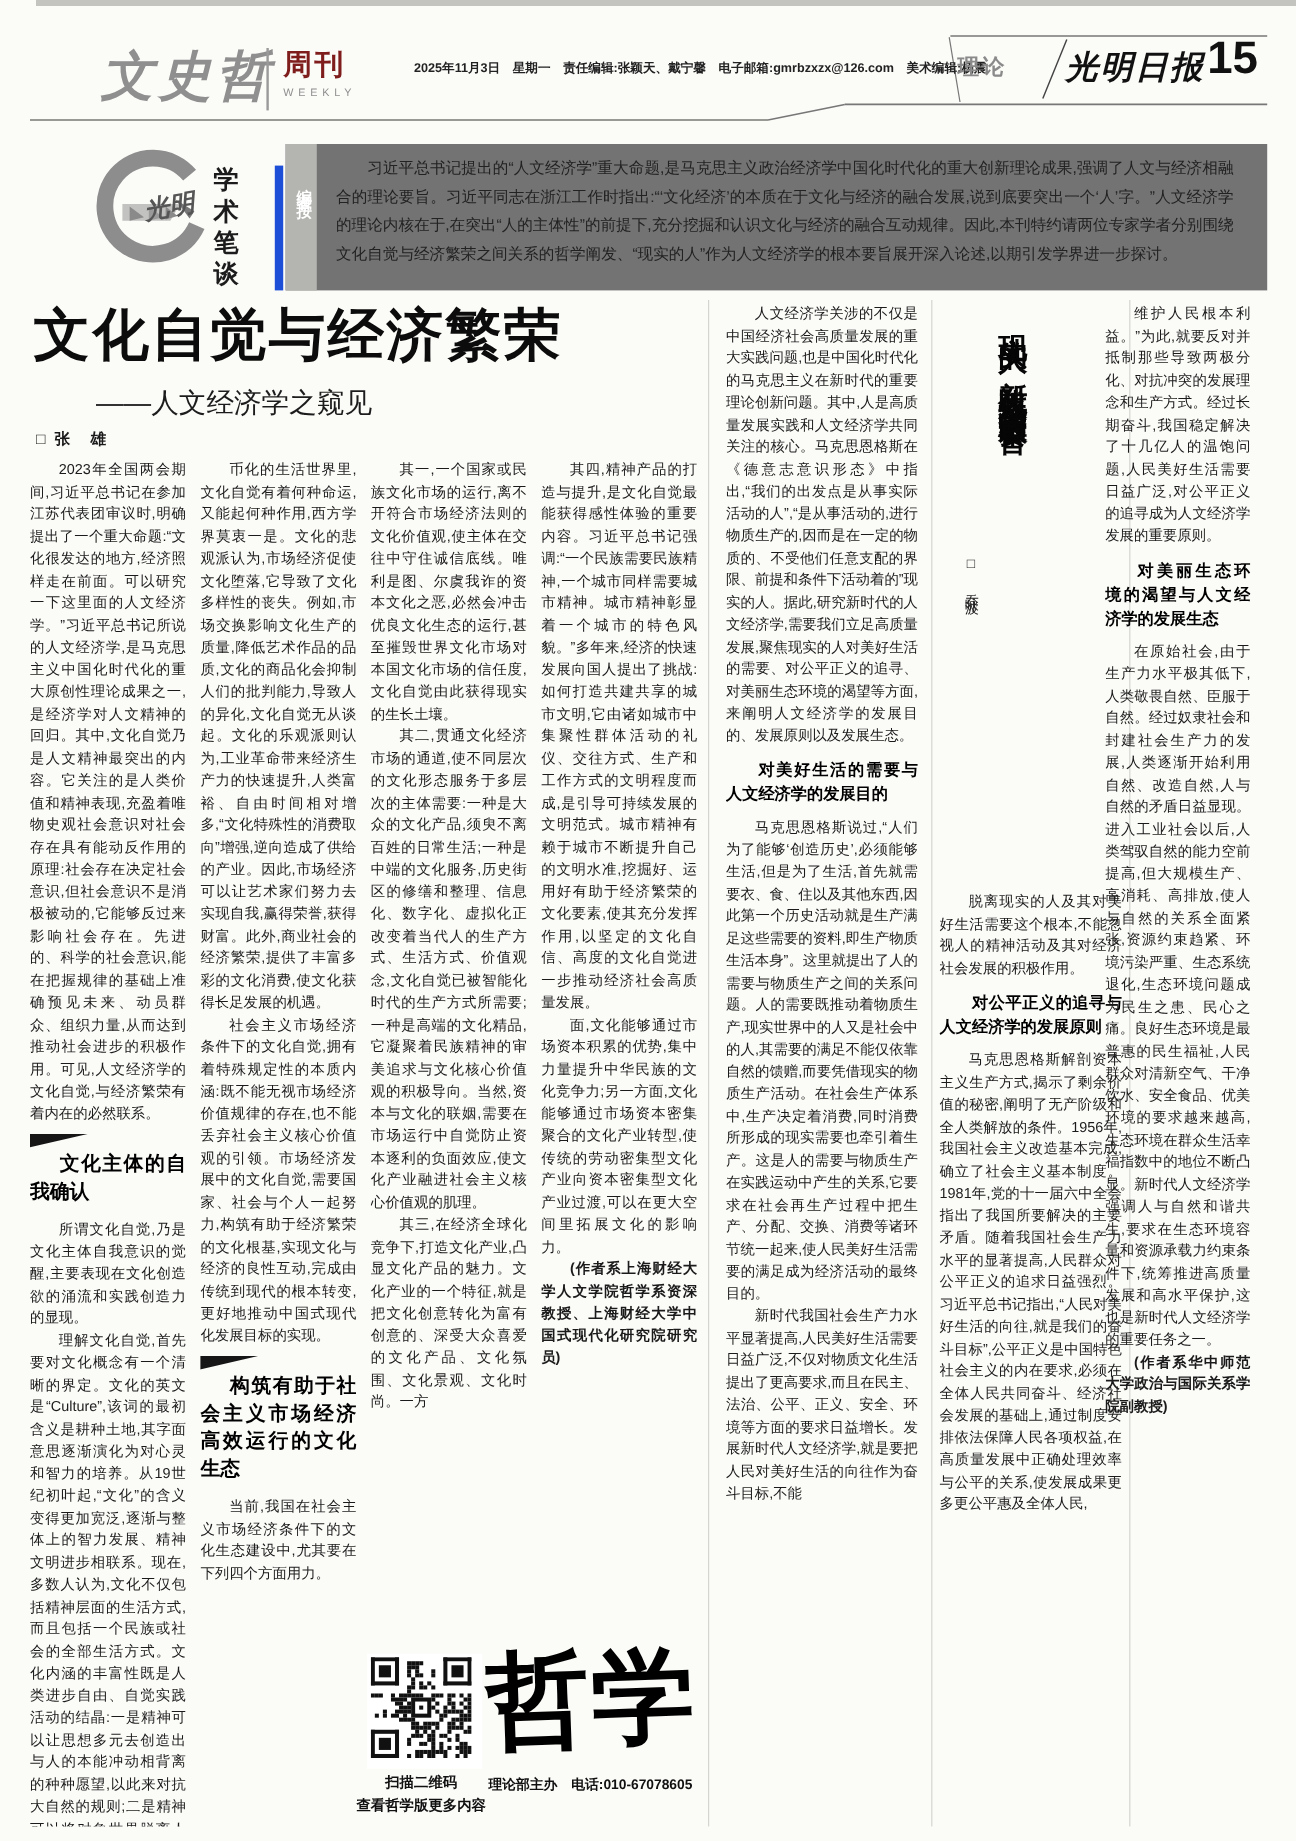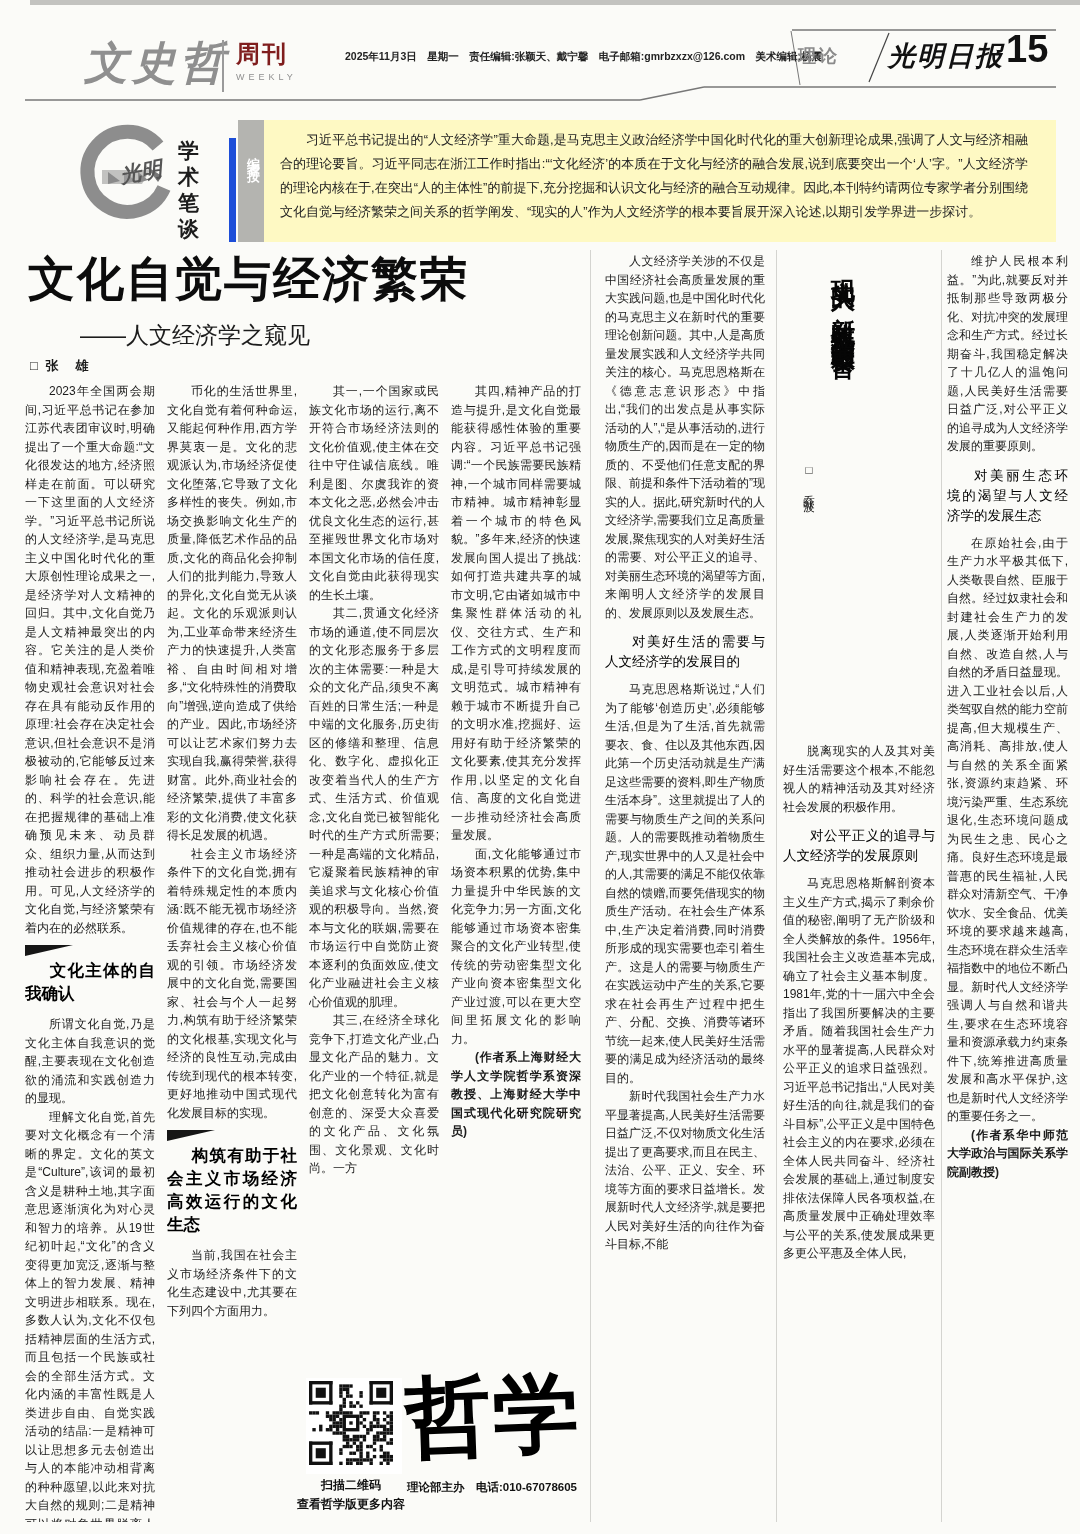--- a/index.html
+++ b/index.html
@@ -20,47 +20,47 @@
   .mh-section{left:798px;top:44px;font-size:18px;color:#8a8a8a;font-weight:900;letter-spacing:3px;}
   .mh-paper{left:888px;top:38px;font-family:"DejaVu Serif",serif;font-style:italic;
     font-weight:700;font-size:27px;color:#111;letter-spacing:2px;}
   .mh-page{left:1006px;top:28px;font-size:38px;font-weight:bold;color:#111;}
   
   .an-logo{left:76px;top:124px;width:160px;height:112px;}
   .an-script{left:44px;top:34px;font-family:"DejaVu Serif",serif;font-style:italic;
     font-weight:bold;font-size:21px;color:#555;transform:rotate(-10deg);position:absolute;}
   .an-title{position:absolute;left:102px;top:14px;font-size:21px;font-weight:700;color:#1c1c1c;
     line-height:26px;letter-spacing:2px;border-right:7px solid #1d4ed8;padding-right:7px;}
-  .ed-box{left:238px;top:120px;width:818px;height:122px;background:#fef9c3;}
+  .ed-box{left:238px;top:120px;width:818px;height:122px;background:#737373;}
   .ed-strip{position:absolute;left:0;top:0;width:26px;height:122px;background:#b4b4b0;}
   .ed-strip span{position:absolute;left:6px;top:26px;writing-mode:vertical-rl;
     color:#fff;font-size:13px;font-weight:bold;letter-spacing:6px;}
   .ed-text{position:absolute;left:42px;top:8px;width:748px;font-size:13px;line-height:24px;
     text-align:justify;text-indent:2em;color:#222;}
   
   .a1-title{left:28px;top:248px;font-size:47px;font-weight:900;color:#0c0c0c;letter-spacing:2px;}
   .a1-sub{left:80px;top:320px;font-size:23px;color:#1c1c1c;}
   .a1-byline{left:30px;top:357px;font-size:13px;font-weight:bold;letter-spacing:2px;}
   
   .col{position:absolute;overflow:hidden;text-align:justify;font-size:12px;line-height:18.5px;color:#1b1b1b;}
   .col p{margin:0;text-indent:2em;}
   .sec-head{position:relative;font-size:16.5px;font-weight:bold;line-height:23px;
     margin:18px 0 10px;padding-top:4px;color:#000;text-indent:1.5em;}
   .sec-head::before{content:"";position:absolute;top:-10px;left:-4px;width:0;height:0;
     border-top:12px solid #161616;border-right:52px solid transparent;}
-  .sub-head{font-size:13.5px;font-weight:normal;line-height:20px;margin:10px 0 8px;
+  .sub-head{font-size:13.5px;font-weight:bold;line-height:20px;margin:10px 0 8px;
     text-indent:2em;color:#000;}
   .note{font-weight:bold;}
   #c1{left:25px;top:382px;width:130px;height:1140px;}
   #c2{left:167px;top:382px;width:130px;height:1140px;}
   #c3{left:309px;top:382px;width:130px;height:975px;}
   #c4{left:451px;top:382px;width:130px;height:975px;}
   #c5{left:605px;top:252px;width:160px;height:1270px;}
   #c6{left:783px;top:742px;width:152px;height:780px;}
-  #c7{left:947px;top:252px;width:121px;height:1270px;}
+  #c7{left:921px;top:252px;width:121px;height:1270px;}
   .vrule{position:absolute;width:1px;background:#d4d4d0;top:250px;height:1272px;}
   
   .a2-block{left:783px;top:256px;width:155px;height:482px;}
   .a2-title{position:absolute;left:44px;top:4px;writing-mode:vertical-rl;
     font-size:24px;font-weight:900;letter-spacing:3px;color:#060606;}
   .a2-byline{position:absolute;left:18px;top:208px;writing-mode:vertical-rl;
     font-size:11.5px;color:#222;letter-spacing:3px;}
   
   .qr{left:306px;top:1378px;width:90px;height:90px;background:#fff;padding:3px;}
   .qr svg{width:84px;height:84px;fill:#111;}

